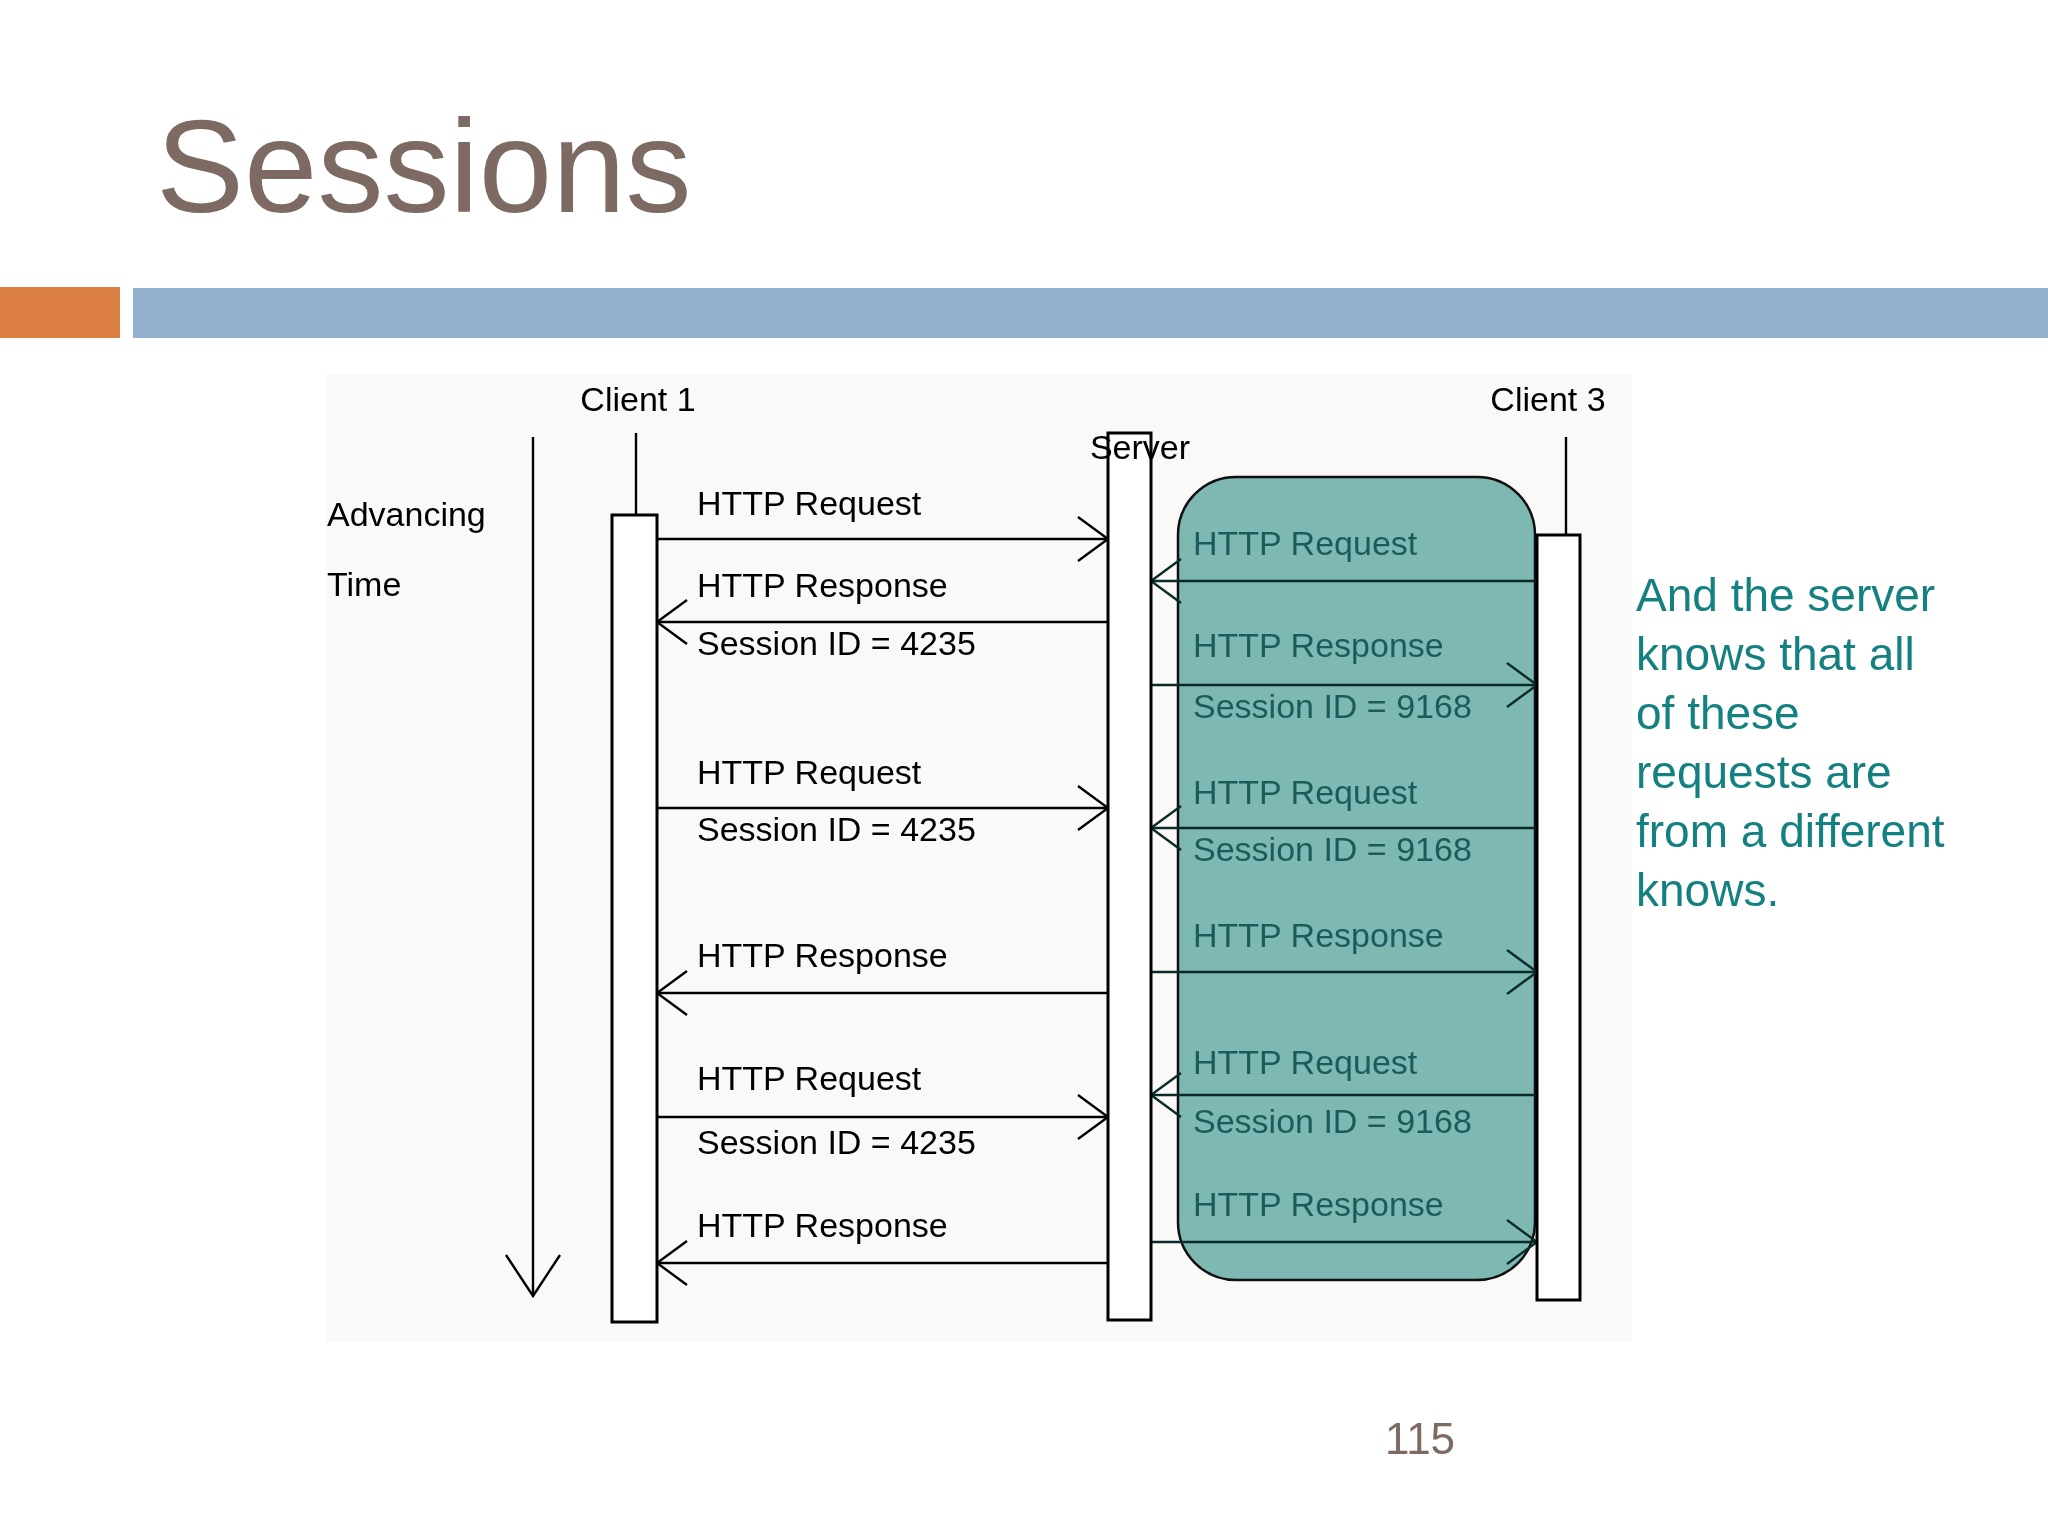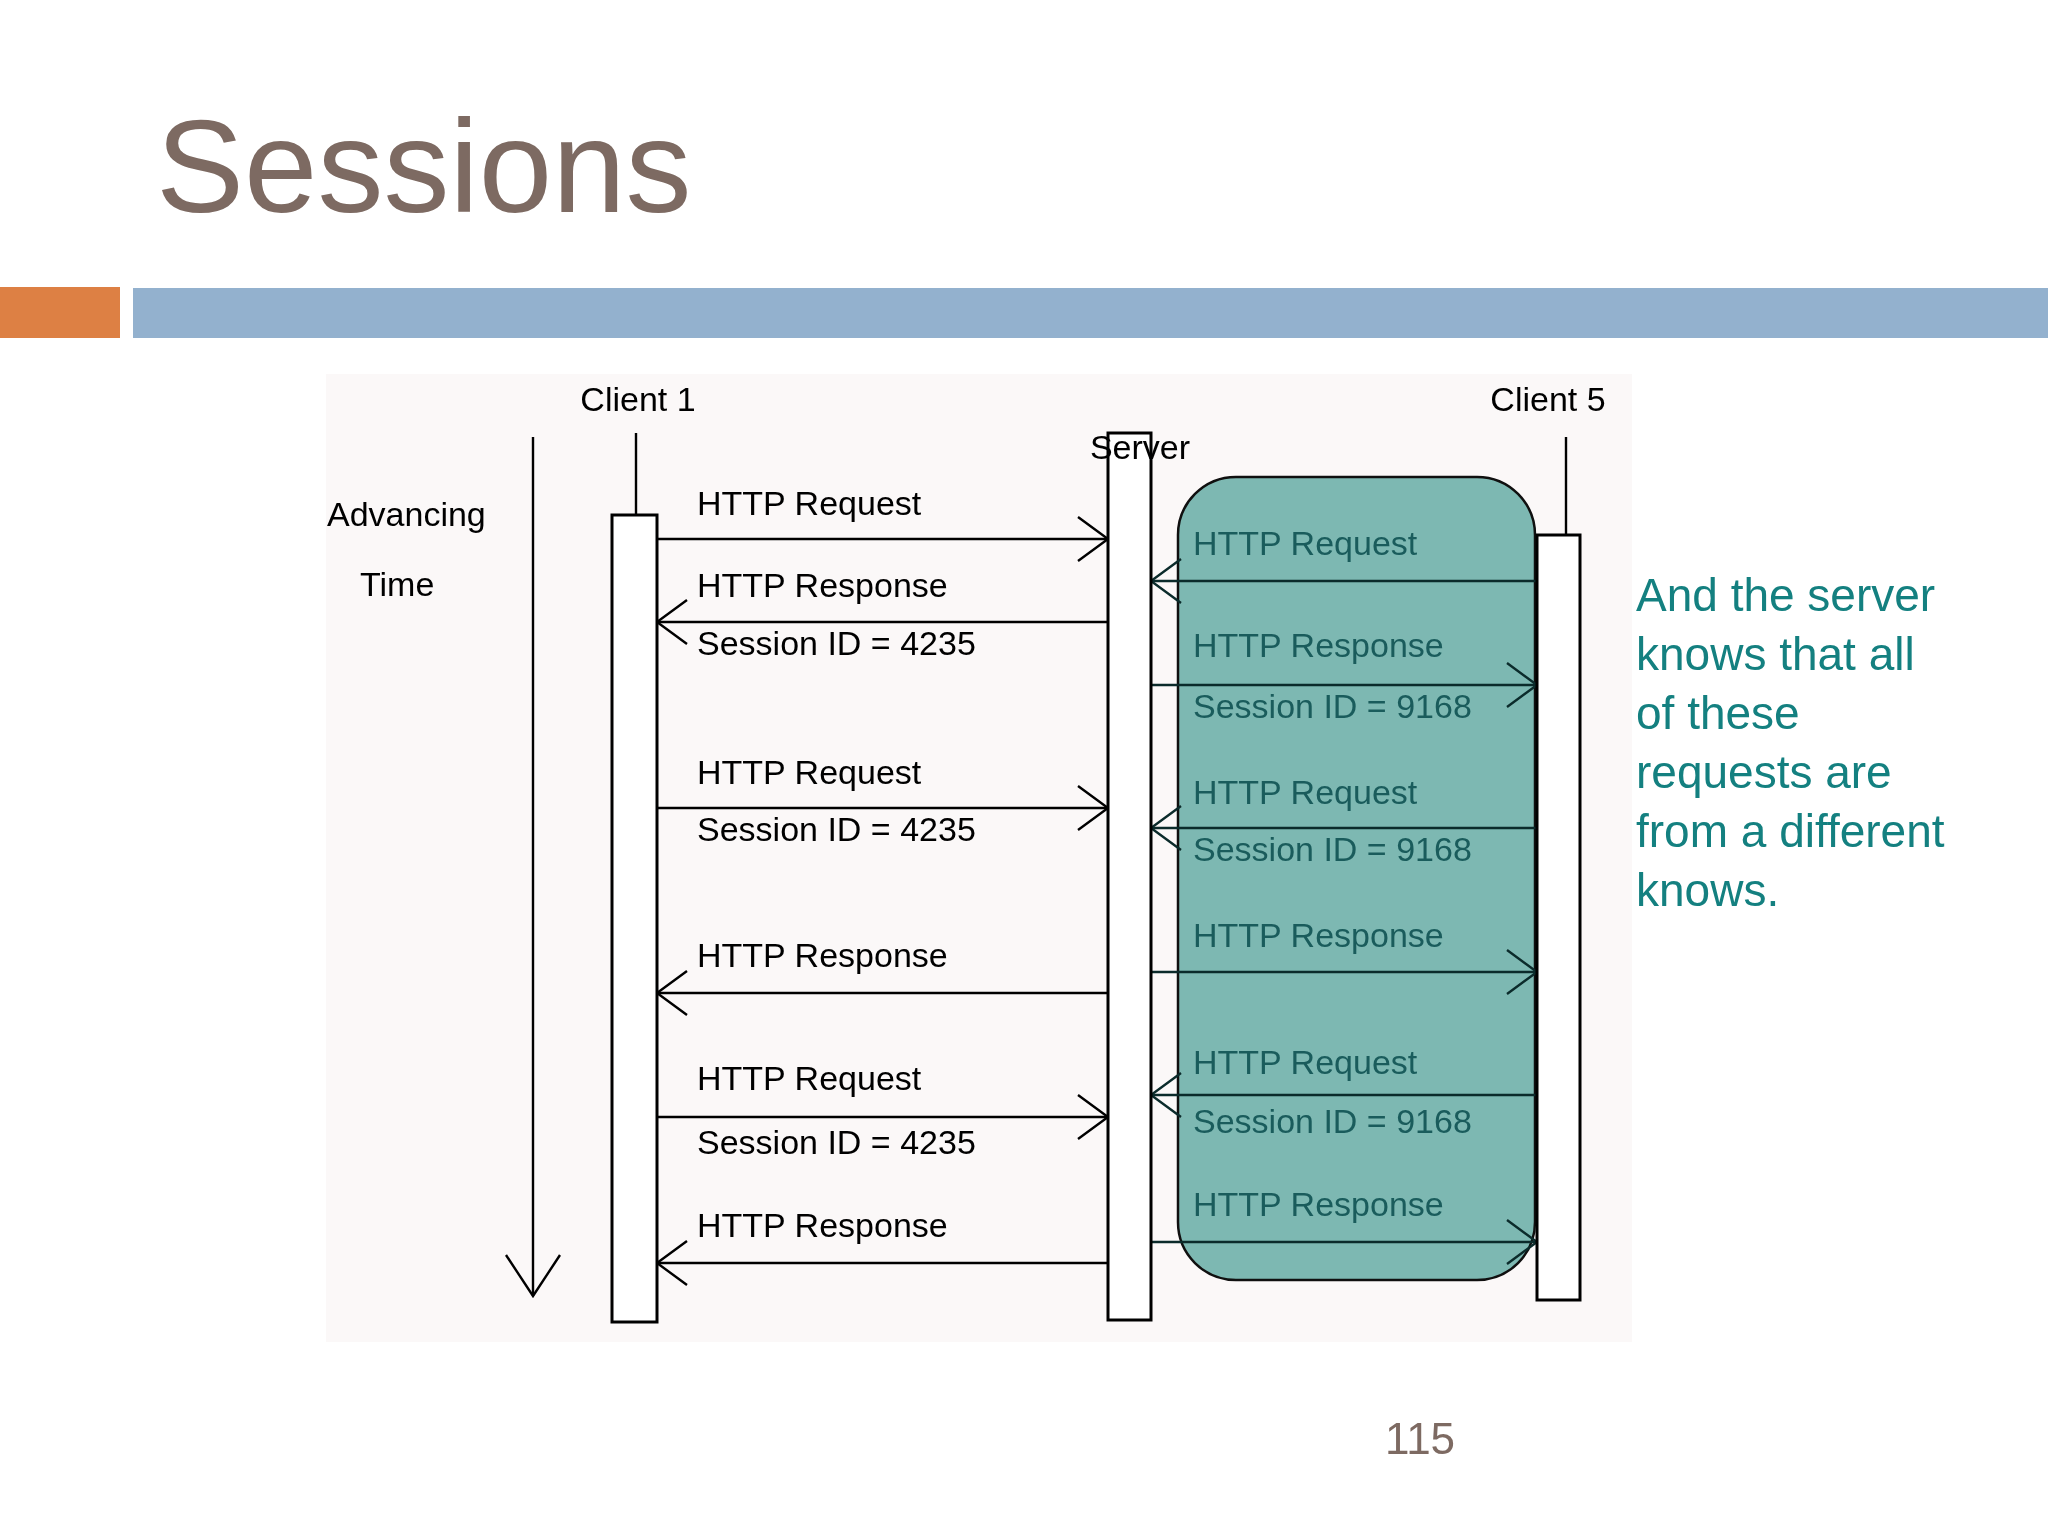--- a/index.html
+++ b/index.html
@@ -100,24 +100,24 @@
     <rect x="1537" y="535" width="43" height="765" fill="#fff" stroke="#000" stroke-width="3"></rect>
 
     <g stroke="#000" stroke-width="2.4" fill="none">
       <path d="M533 437 V1296"></path>
       <path d="M506 1255 L533 1296 L560 1255"></path>
     </g>
   </svg>
 
   <div class="dlabel actor" style="left:638px;top:380px;">Client 1</div>
   <div class="dlabel actor" style="left:1140px;top:380px;margin-top:48px;">Server</div>
-  <div class="dlabel actor" style="left:1548px;top:380px;">Client 5</div>
+  <div class="dlabel actor" style="left:1548px;top:380px;">Client 3</div>
 
   <div class="dlabel" style="left:327px;top:495px;">Advancing</div>
-  <div class="dlabel" style="left:327px;top:565px;margin-left:33px;">Time</div>
+  <div class="dlabel" style="left:327px;top:565px;">Time</div>
 
   <div class="msg-left" style="top:484px;">HTTP Request</div>
   <div class="msg-left" style="top:566px;">HTTP Response</div>
   <div class="msg-left" style="top:624px;">Session ID = 4235</div>
   <div class="msg-left" style="top:753px;">HTTP Request</div>
   <div class="msg-left" style="top:810px;">Session ID = 4235</div>
   <div class="msg-left" style="top:936px;">HTTP Response</div>
   <div class="msg-left" style="top:1059px;">HTTP Request</div>
   <div class="msg-left" style="top:1123px;">Session ID = 4235</div>
   <div class="msg-left" style="top:1206px;">HTTP Response</div>

